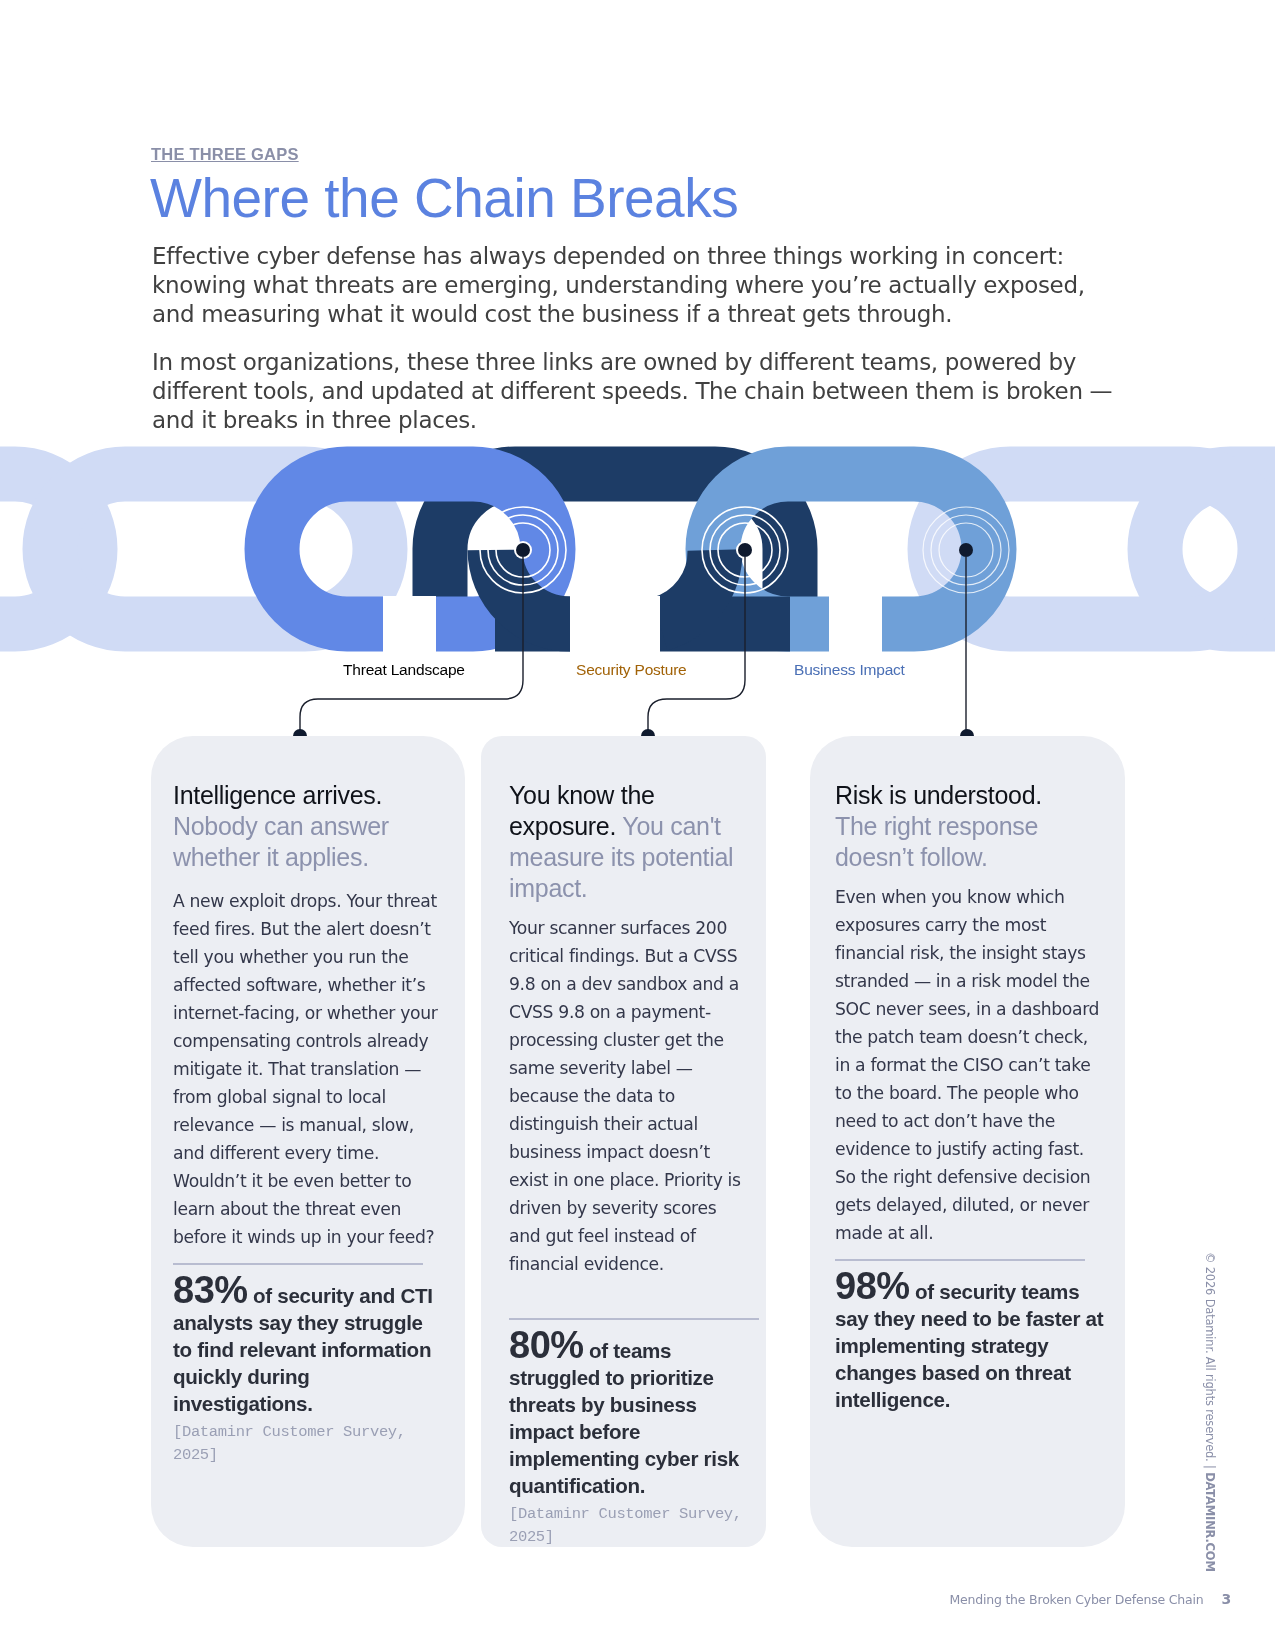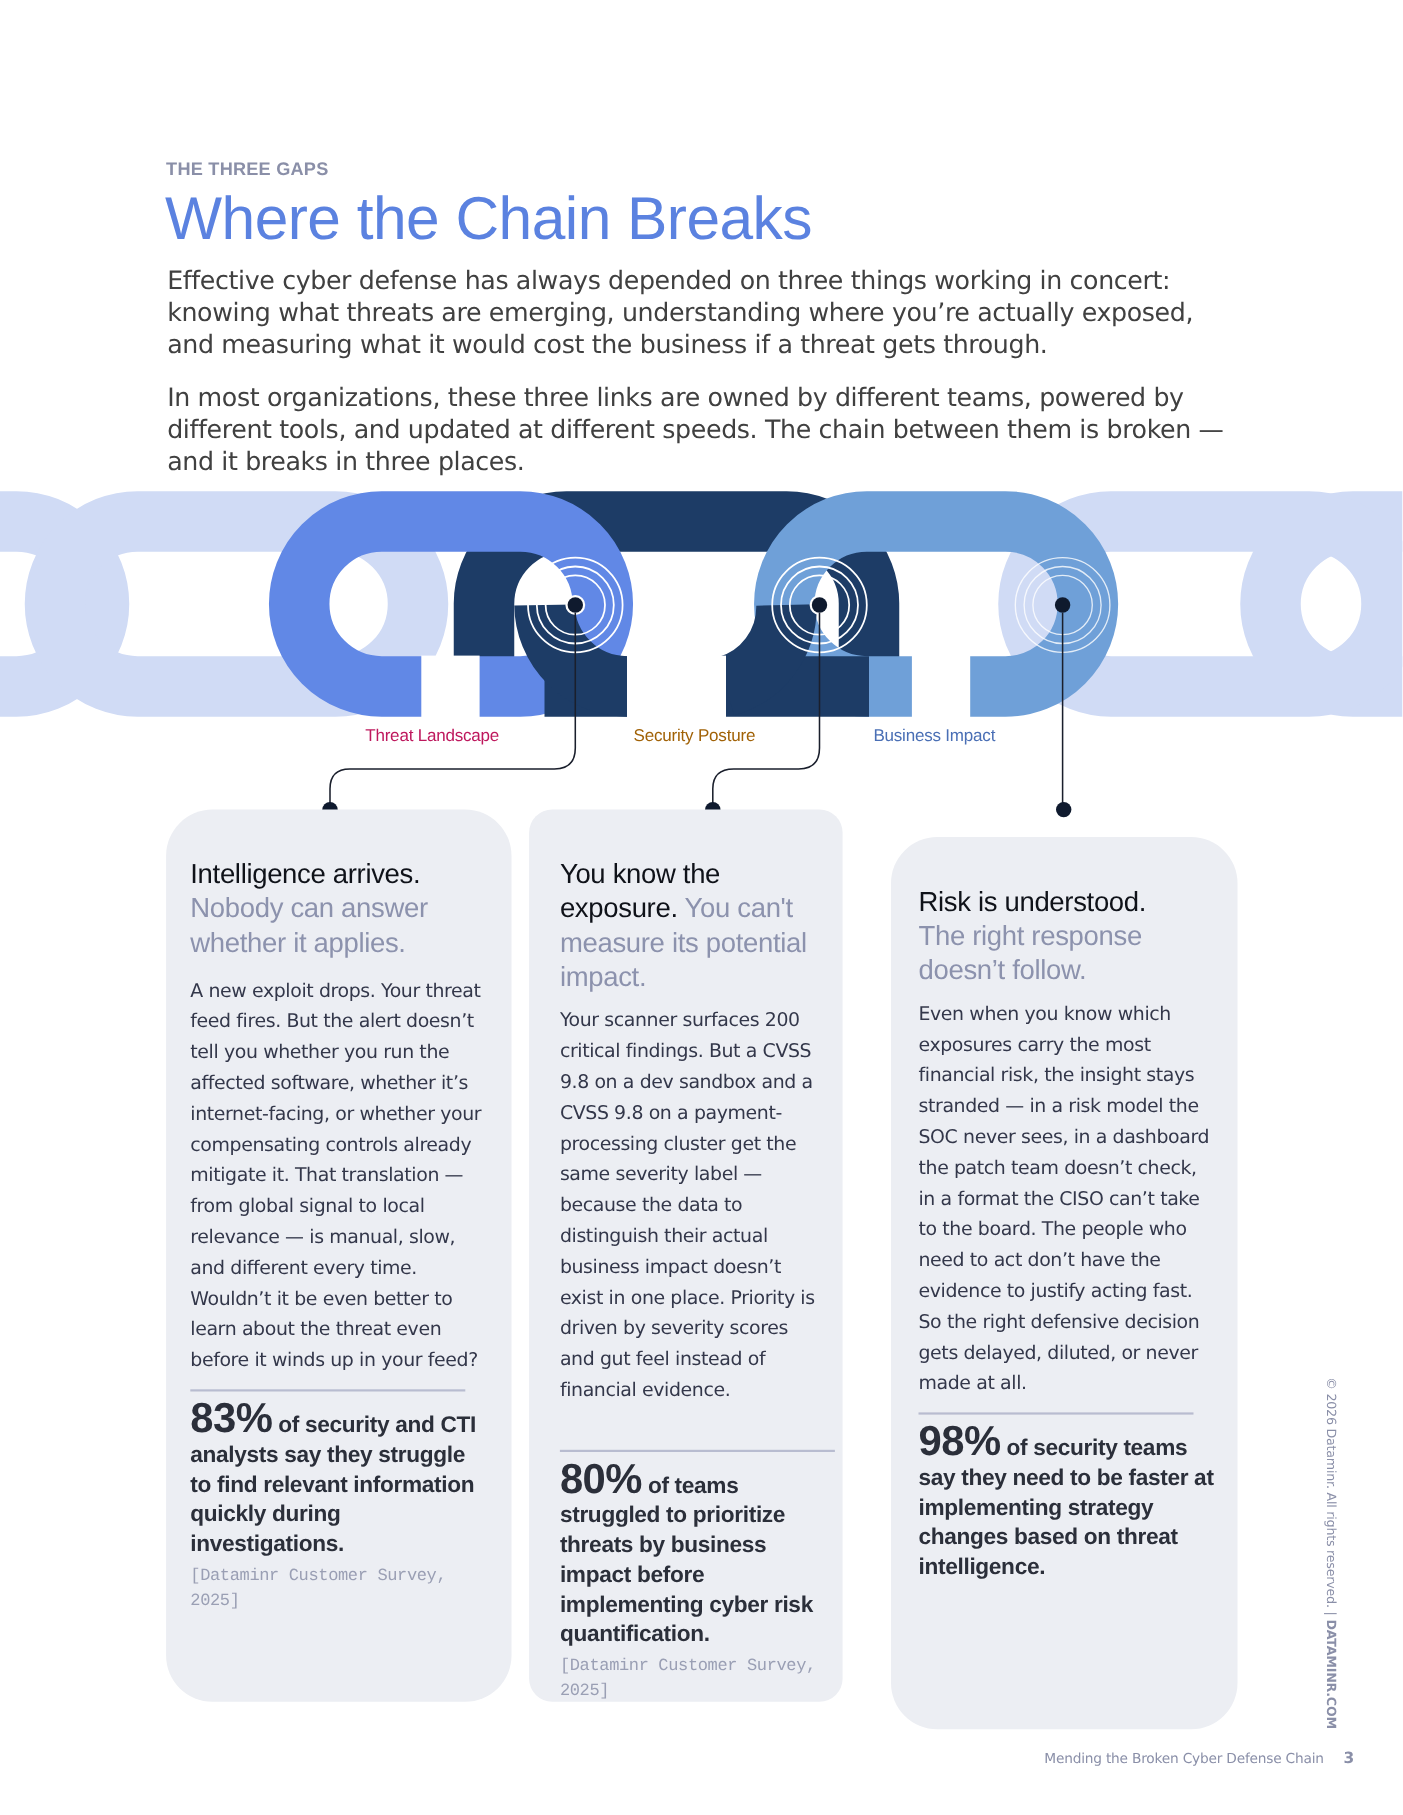--- a/index.html
+++ b/index.html
@@ -1,19 +1,19 @@
 <!DOCTYPE html>
 <html><head>
 <meta charset="utf-8">
 <style>
   * { box-sizing: border-box; margin: 0; padding: 0; }
   html, body { width: 1275px; height: 1650px; background: #ffffff; overflow: hidden; }
   body { position: relative; font-family: "DejaVu Sans", sans-serif; color: #2b2f3a; }
 
-  .eyebrow { position: absolute; left: 151px; top: 145px; font-family: "Liberation Sans", sans-serif; font-weight: 700; font-size: 16.5px; color: #8a8fa8; letter-spacing: 0.2px; }
+  .eyebrow { position: absolute; left: 151px; top: 145px; font-family: "Liberation Sans", sans-serif; font-weight: 700; font-size: 16.5px; color: #8a8fa8; letter-spacing: 0.2px; text-decoration: underline; }
   .title { position: absolute; left: 150px; top: 166px; font-family: "Liberation Sans", sans-serif; font-size: 55px; color: #5b82e0; letter-spacing: -0.5px; font-weight: 400; white-space: nowrap; }
   .intro { position: absolute; left: 152px; width: 980px; font-family: "DejaVu Sans", sans-serif; font-size: 23px; line-height: 29px; color: #404040; letter-spacing: -0.35px; }
   .intro.p1 { top: 242px; }
   .intro.p2 { top: 348px; }
 
   .chain { position: absolute; left: 0; top: 430px; width: 1275px; height: 320px; }
   .chain-label { position: absolute; top: 661px; font-family: "Liberation Sans", sans-serif; font-size: 15.5px; letter-spacing: -0.2px; white-space: nowrap; }
 
   .card { position: absolute; top: 736px; height: 811px; background: #eceef3; border-radius: 42px; }
   .card .inner { position: absolute; left: 22px; right: 20px; top: 44px; }
@@ -97,21 +97,21 @@
     <path d="M 745 557 L 745 680 Q 745 699 726 699 L 667 699 Q 648 699 648 717 L 648 736"></path>
     <path d="M 966 557 L 966 736"></path>
   </g>
   <g fill="#0f1a2e">
     <circle cx="300" cy="736" r="7"></circle>
     <circle cx="648" cy="736" r="7"></circle>
     <circle cx="967" cy="736" r="7"></circle>
   </g>
 </svg>
 
-<span class="chain-label" style="left:332px; color:#be185d;text-align:right;">Threat Landscape</span>
+<span class="chain-label" style="left:343px; color:#000000;text-align:right;">Threat Landscape</span>
 <span class="chain-label" style="left:576px; color:#a16207;">Security Posture</span>
 <span class="chain-label" style="left:794px; color:#4a6fb5;">Business Impact</span>
 
 <div class="card" style="left:151px; width:314px;">
   <div class="inner">
     <h3><span>Intelligence arrives.</span><br><span class="muted">Nobody can answer whether it applies.</span></h3>
     <p class="body">A new exploit drops. Your threat feed fires. But the alert doesn’t tell you whether you run the affected software, whether it’s internet-facing, or whether your compensating controls already mitigate it. That translation — from global signal to local relevance — is manual, slow, and different every time. Wouldn’t it be even better to learn about the threat even before it winds up in your feed?</p>
     <div class="rule"></div>
     <p class="stat"><span class="big">83%</span> <span>of security and CTI analysts say they struggle to find relevant information quickly during investigations.</span></p>
     <p class="source">[Dataminr Customer Survey, 2025]</p>
@@ -121,21 +121,21 @@
 <div class="card" style="left:481px; width:285px;border-radius:21px;">
   <div class="inner" style="left:28px;">
     <h3 style="width:250px;"><span>You know the exposure.</span> <span class="muted">You can't measure its potential impact.</span></h3>
     <p class="body" style="margin-top:10px;">Your scanner surfaces 200 critical findings. But a CVSS 9.8 on a dev sandbox and a CVSS 9.8 on a payment-processing cluster get the same severity label — because the data to distinguish their actual business impact doesn’t exist in one place. Priority is driven by severity scores and gut feel instead of financial evidence.</p>
     <div class="rule" style="margin-top:40px;"></div>
     <p class="stat"><span class="big">80%</span> <span>of teams struggled to prioritize threats by business impact before implementing cyber risk quantification.</span></p>
     <p class="source">[Dataminr Customer Survey, 2025]</p>
   </div>
 </div>
 
-<div class="card" style="left:810px; width:315px;margin-top:25px;">
+<div class="card" style="left:810px; width:315px;">
   <div class="inner" style="left:25px;">
     <h3><span>Risk is understood.</span><br><span class="muted">The right response doesn’t follow.</span></h3>
     <p class="body" style="margin-top:10px;">Even when you know which exposures carry the most financial risk, the insight stays stranded — in a risk model the SOC never sees, in a dashboard the patch team doesn’t check, in a format the CISO can’t take to the board. The people who need to act don’t have the evidence to justify acting fast. So the right defensive decision gets delayed, diluted, or never made at all.</p>
     <div class="rule"></div>
     <p class="stat"><span class="big">98%</span> <span>of security teams say they need to be faster at implementing strategy changes based on threat intelligence.</span></p>
   </div>
 </div>
 
 <div class="side-text">
   <span>© 2026 Dataminr. All rights reserved.</span>

